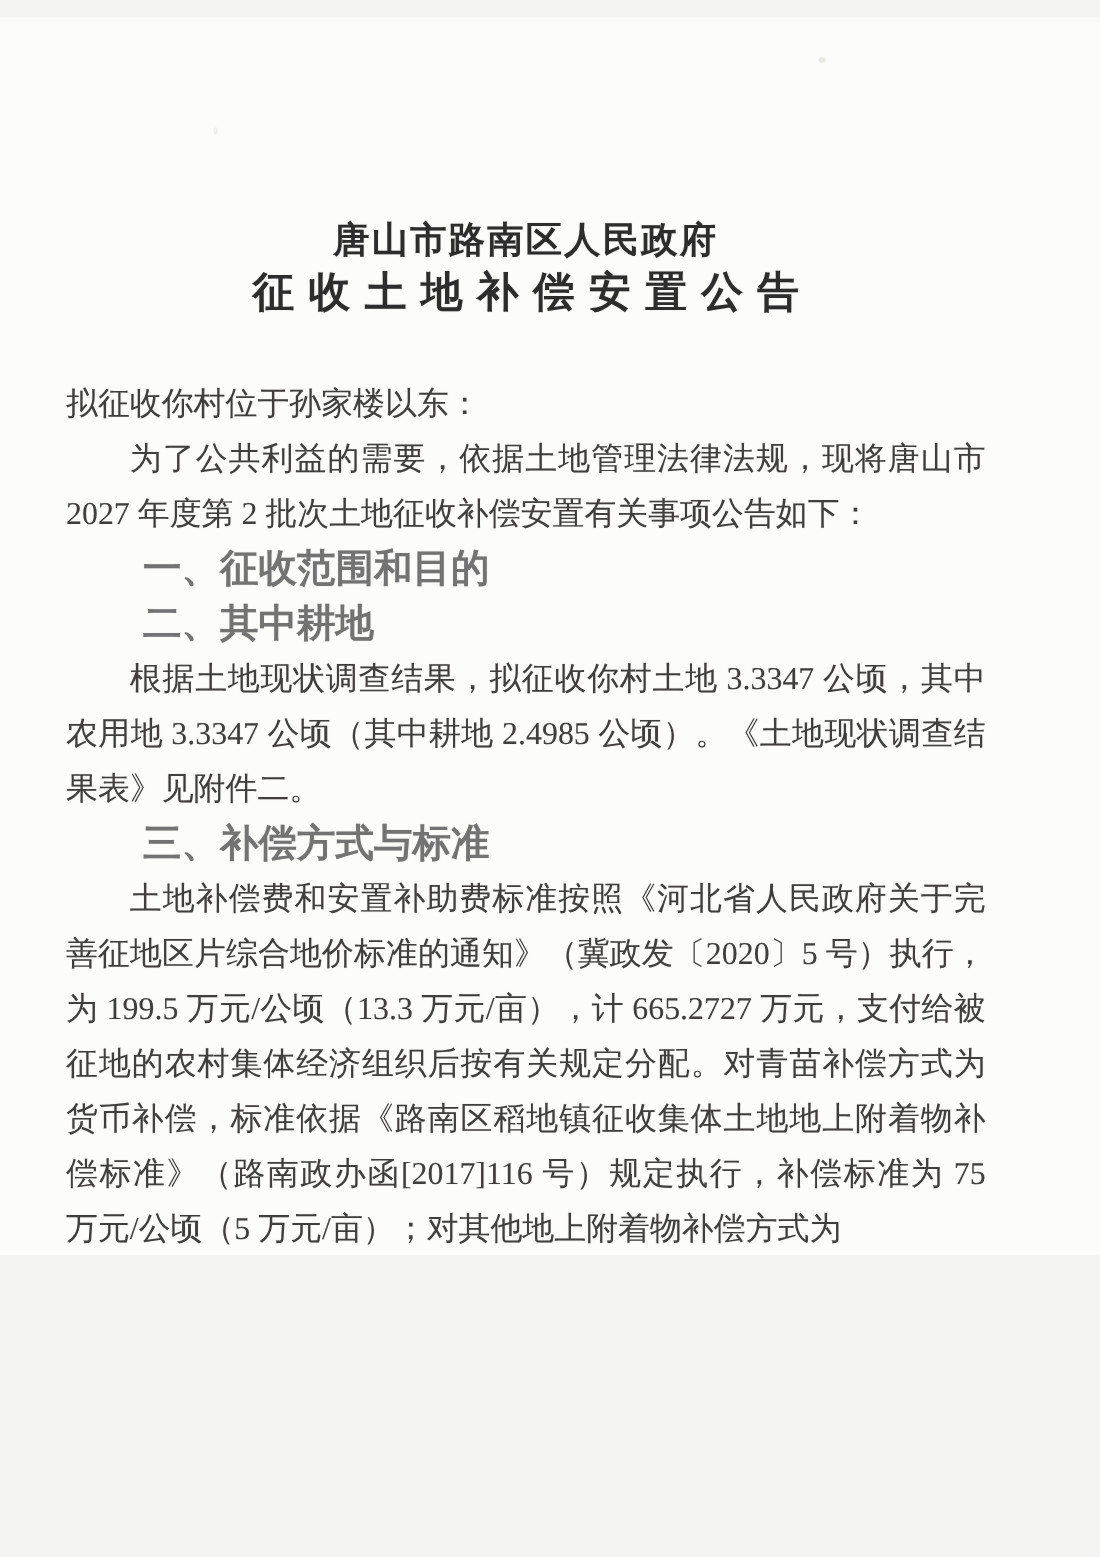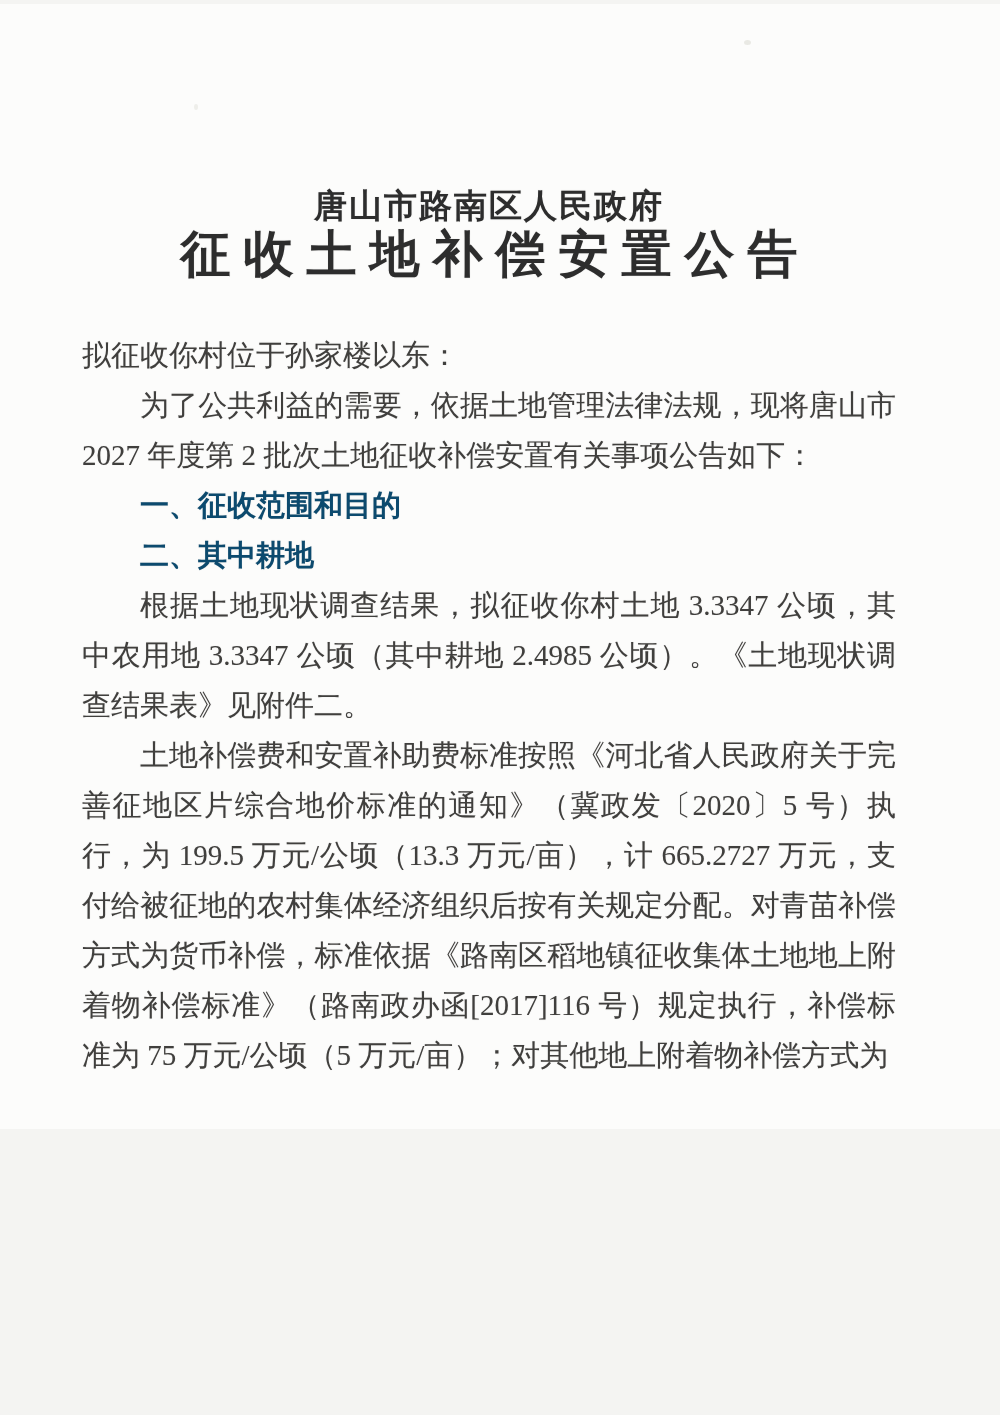--- a/index.html
+++ b/index.html
@@ -4,24 +4,24 @@
 <style>
   html, body {
     margin: 0;
     padding: 0;
     background: #f4f4f2;
   }
   .page {
     position: relative;
     width: 1000px;
     height: 1125px;
-    margin: 4px auto;
+    margin: 16px auto;
     background: #fcfcfb;
     box-sizing: border-box;
-    padding: 180px 104px 0 82px;
+    padding: 180px 104px 0 60px;
     overflow: hidden;
   }
   
   .speck {
     position: absolute;
     border-radius: 50%;
     background: #e9e9e4;
   }
   .speck.s1 { left: 744px; top: 36px;  width: 7px; height: 5px; }
   .speck.s2 { left: 194px; top: 100px; width: 4px; height: 6px; background:#eeeeea; }
@@ -35,21 +35,21 @@
     line-height: 44px;
     letter-spacing: 2px;
     text-align: center;
     color: #2d2d2d;
     text-shadow: 0 0 1px rgba(90,90,90,0.35);
   }
   .title2 {
     margin: 0;
     font-family: "Liberation Sans", "DejaVu Sans", sans-serif;
     font-weight: bold;
-    font-size: 50px;
+    font-size: 38px;
     line-height: 52px;
     letter-spacing: 13px;
     text-indent: 13px;
     text-align: center;
     color: #2d2d2d;
     text-shadow: 0 0 1px rgba(90,90,90,0.35);
   }
   .doc-body {
     margin-top: 50px;
     font-family: "Liberation Serif", "DejaVu Serif", serif;
@@ -59,22 +59,22 @@
     text-align: justify;
     text-shadow: 0 0 1px rgba(120,120,120,0.3);
   }
   .doc-body p { margin: 0; }
   .salutation { text-indent: 0; }
   .para { text-indent: 2em; }
   .heading {
     text-indent: 2em;
     font-family: "Liberation Sans", "DejaVu Sans", sans-serif;
     font-weight: bold;
-    font-size: 29px;
-    color: #0c4a6e;
+    font-size: 35px;
+    color: #737373;
   }
 </style>
 </head>
 <body>
 
 <div class="page">
   <span class="speck s1"></span>
   <span class="speck s2"></span>
   <span class="speck s3"></span>
 
@@ -87,16 +87,17 @@
 
     <p class="para">为了公共利益的需要，依据土地管理法律法规，现将唐山市 2027 年度第 2 批次土地征收补偿安置有关事项公告如下：</p>
 
     <p class="heading">一、征收范围和目的</p>
 
 
     <p class="heading">二、其中耕地</p>
 
     <p class="para">根据土地现状调查结果，拟征收你村土地 3.3347 公顷，其中农用地 3.3347 公顷（其中耕地 2.4985 公顷）。《土地现状调查结果表》见附件二。</p>
 
+    <p class="heading">三、补偿方式与标准</p>
 
     <p class="para">土地补偿费和安置补助费标准按照《河北省人民政府关于完善征地区片综合地价标准的通知》（冀政发〔2020〕5 号）执行，为 199.5 万元/公顷（13.3 万元/亩），计 665.2727 万元，支付给被征地的农村集体经济组织后按有关规定分配。对青苗补偿方式为货币补偿，标准依据《路南区稻地镇征收集体土地地上附着物补偿标准》（路南政办函[2017]116 号）规定执行，补偿标准为 75 万元/公顷（5 万元/亩）；对其他地上附着物补偿方式为</p>
   </div>
 </div>
 
 </body></html>

